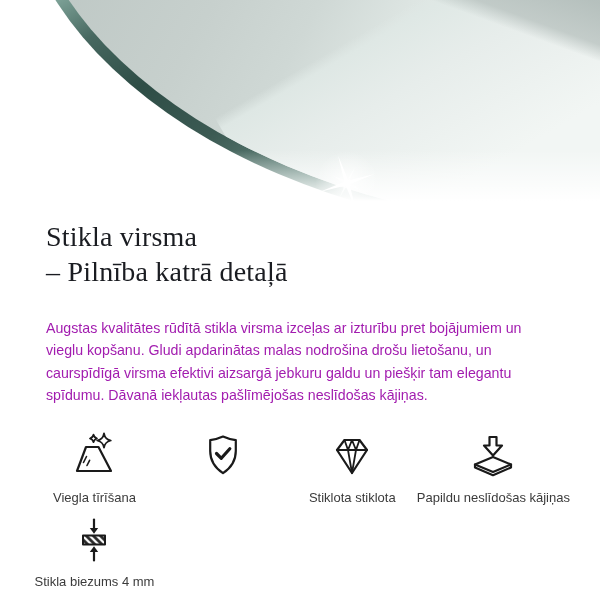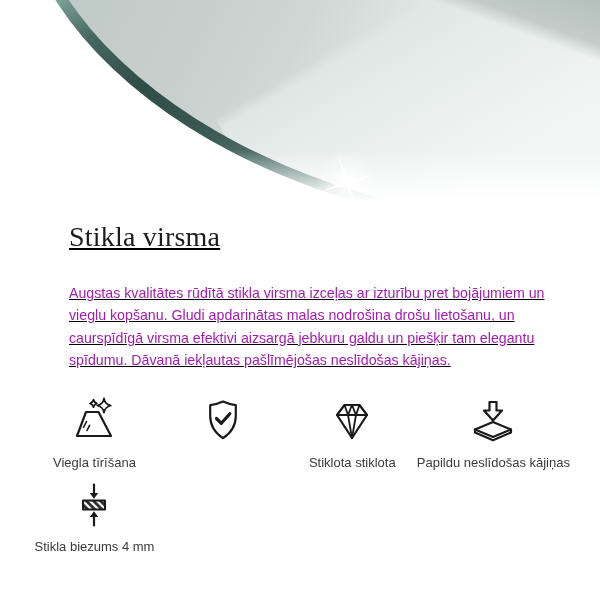--- a/index.html
+++ b/index.html
@@ -37,21 +37,21 @@
     background: linear-gradient(to top,
       rgba(182,192,189,0) 0px, rgba(182,192,189,0.75) 16px, rgba(179,190,187,0.95) 55px);
   }
   .hero-fade {
     position:absolute; left:0; right:0; bottom:0; height:62px; z-index:4;
     background: linear-gradient(to bottom, rgba(255,255,255,0) 0%, #ffffff 82%);
   }
   .sparkle { position:absolute; left:314px; top:150px; width:66px; height:66px; z-index:5; }
 
   
-  .content { padding:0 69px;text-decoration:underline; }
+  .content { padding:0 46px; }
   h1 {
     margin-top:7px;
     font-family:"Liberation Serif", serif;
     font-weight:500; font-size:28px; line-height:35px;
     letter-spacing:0.2px; color:#1a1c21;
   }
   .desc {
     margin-top:28px; width:508px;
     font-size:14.2px; line-height:22.4px; color:#a21caf;
   }
@@ -100,20 +100,21 @@
         <path d="M50 33 L35 34.2 L30 33 L35 31.8 Z"></path>
       </g>
     </g>
   </svg>
   <div class="hero-fade"></div>
 </div>
 
 <div class="content">
   <h1>
     <span>Stikla virsma</span><br>
+    <span>– Pilnība katrā detaļā</span>
   </h1>
   <p class="desc">Augstas kvalitātes rūdītā stikla virsma izceļas ar izturību pret bojājumiem un vieglu kopšanu. Gludi apdarinātas malas nodrošina drošu lietošanu, un caurspīdīgā virsma efektivi aizsargā jebkuru galdu un piešķir tam elegantu spīdumu. Dāvanā iekļautas pašlīmējošas neslīdošas kājiņas.</p>
 </div>
 
 <div class="features">
 
   <div class="feature">
     <svg class="ic icon" viewBox="0 0 48 48">
       <path d="M7 39 L16 15 L28.5 15 L41 39 Z"></path>
       <path d="M13.5 30.5 l3 -6 M17 33.5 l2.6 -5.2" stroke-width="1.6"></path>

